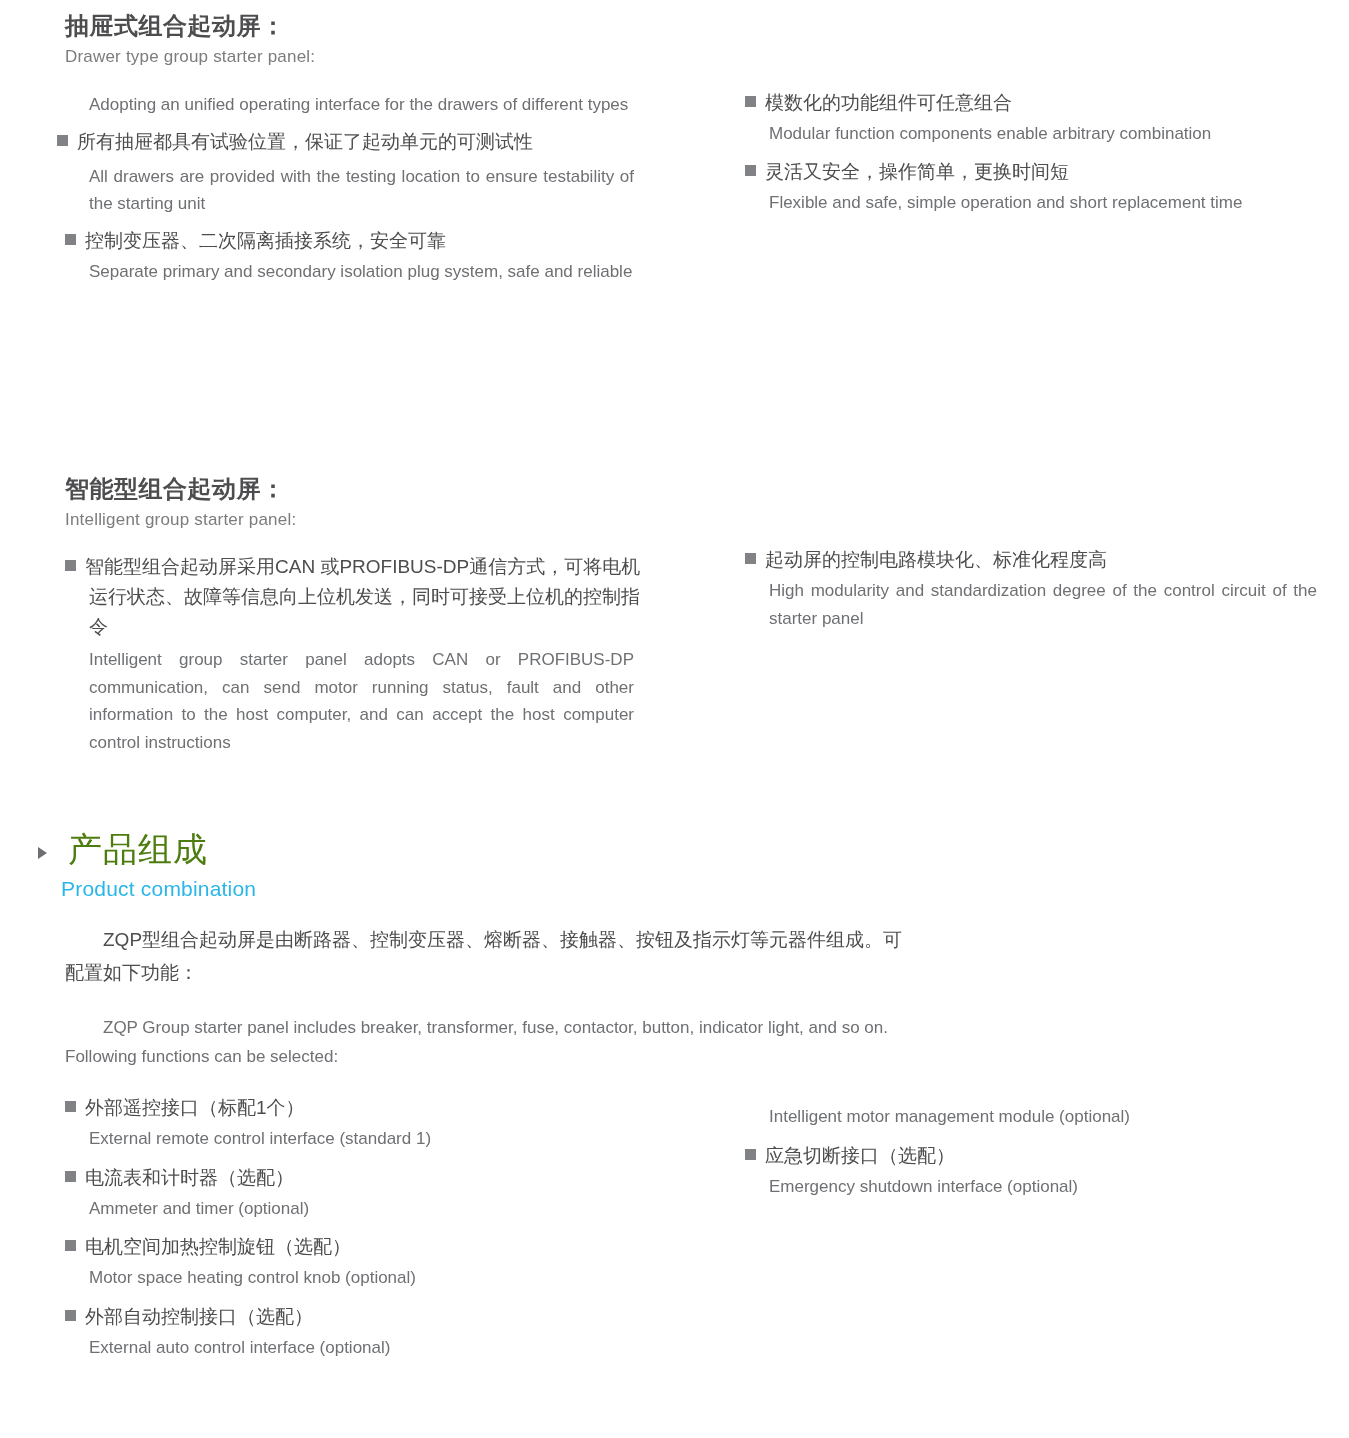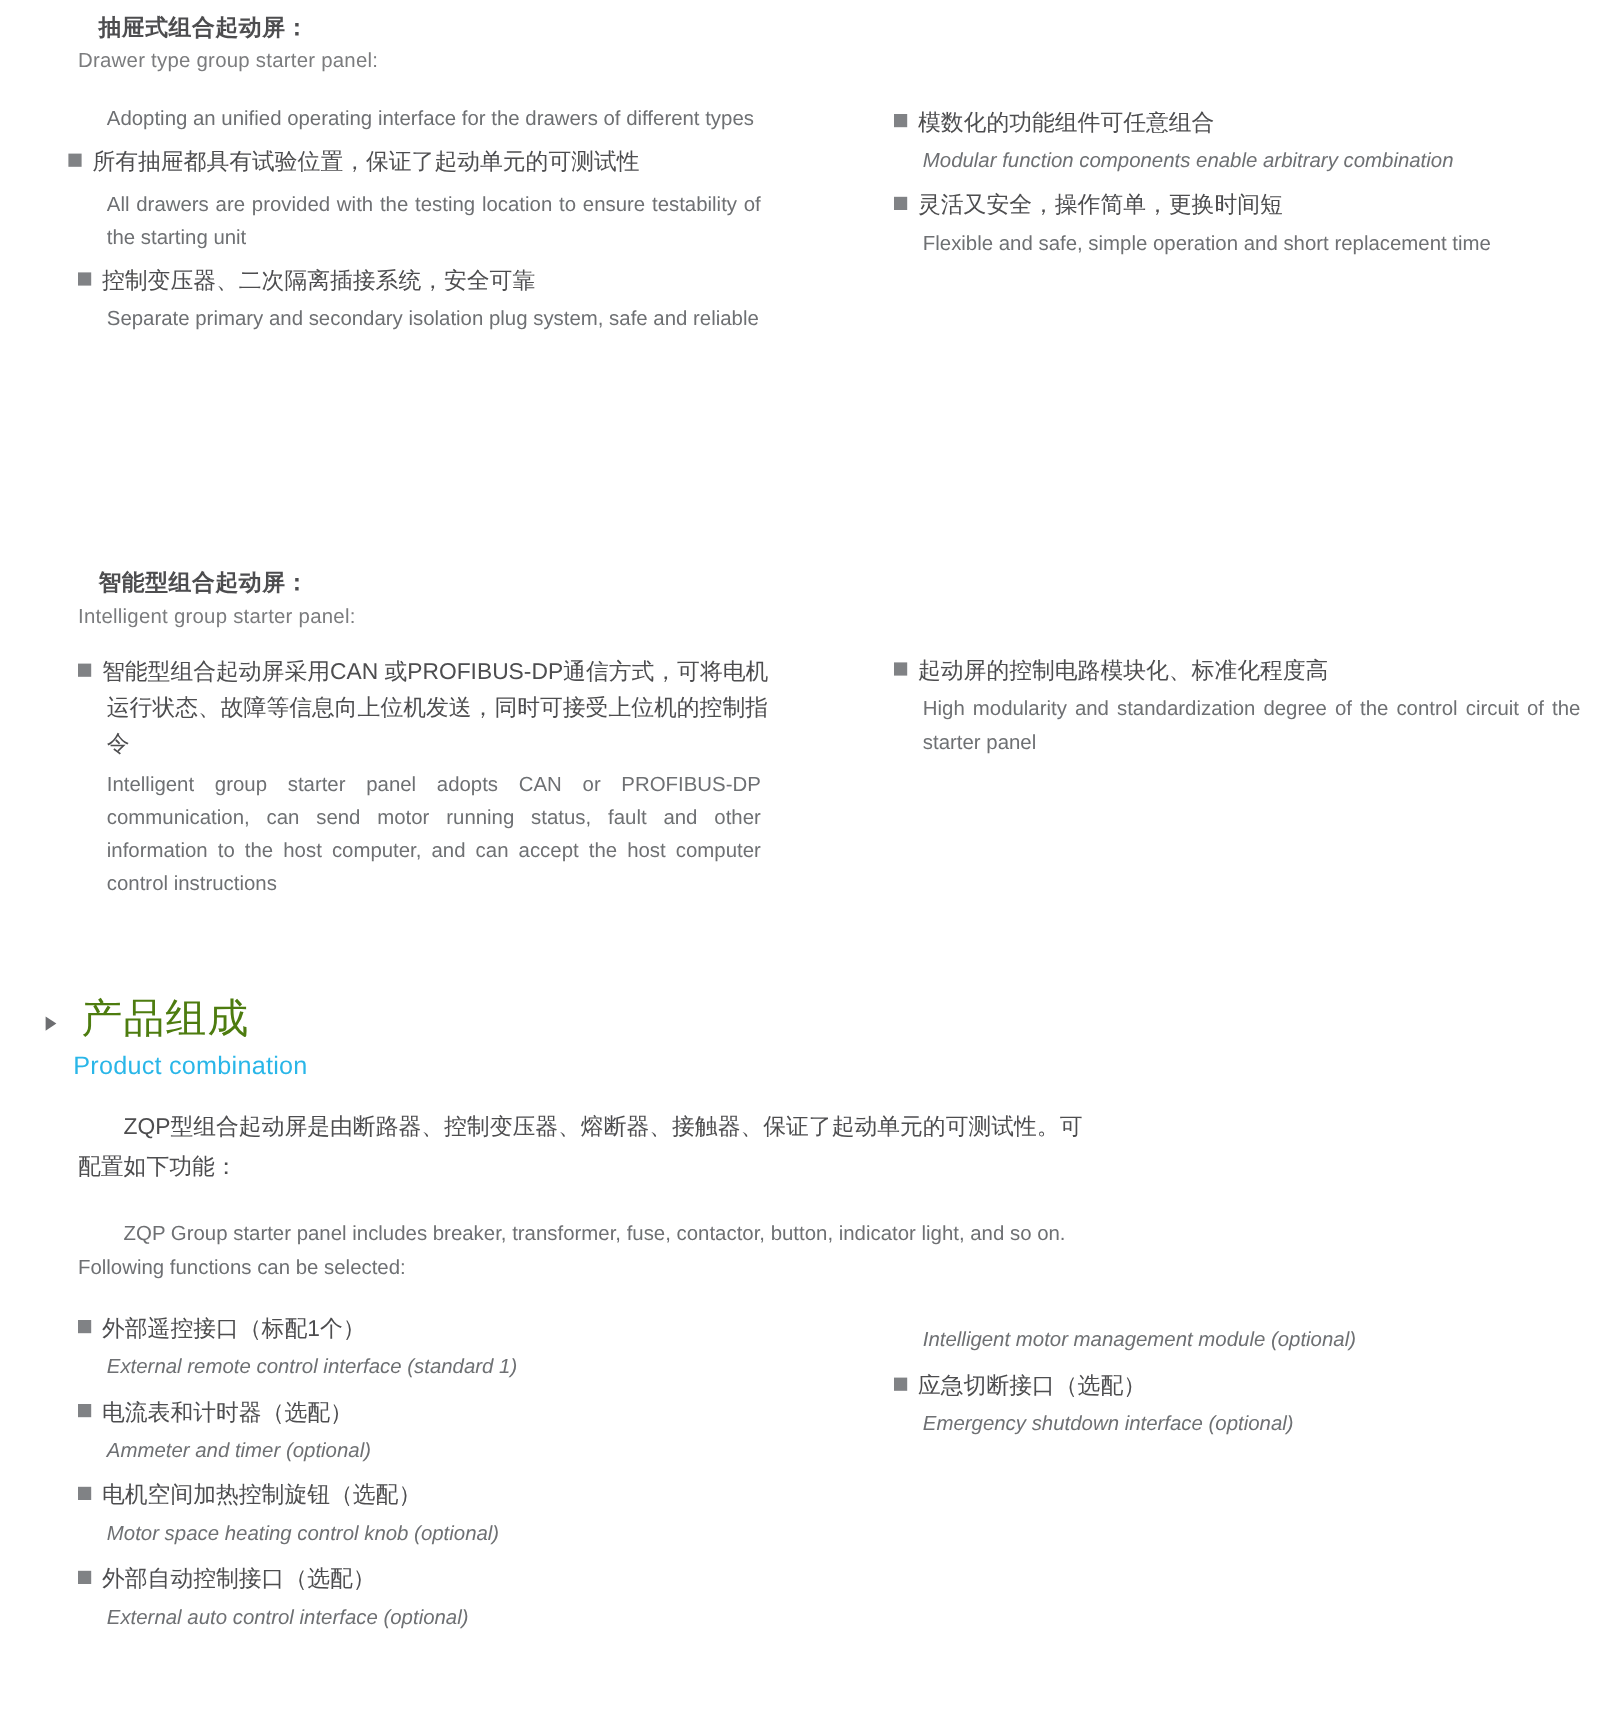--- a/index.html
+++ b/index.html
@@ -18,25 +18,24 @@
   .page {
     position: relative;
     width: 1349px;
     height: 1438px;
     box-sizing: border-box;
     padding: 0;
   }
 
   
   .sec-title-cn {
-    font-size: 19px;
+    font-size: 24px;
     font-weight: bold;
     color: #4d4d4f;
     letter-spacing: 0.5px;
-    margin-left: 17px;
   }
   .sec-title-en {
     font-size: 17px;
     color: #7b7c7e;
     margin-top: 5px;
     letter-spacing: 0.2px;
   }
 
   .bullet-item {
     margin-bottom: 2px;
@@ -61,21 +60,21 @@
     color: #4d4d4f;
   }
   .bullet-en {
     font-size: 17px;
     color: #6e7073;
     line-height: 1.62;
     margin: 2px 0 0 24px;
     text-align: justify;
     text-justify: inter-word;
   }
-  .bullet-en.nojust { text-align: left; font-style: italic; }
+  .bullet-en.nojust { text-align: left; }
 
   
   .col-left {
     position: absolute;
     width: 575px;
   }
   .col-right {
     position: absolute;
     width: 570px;
   }
@@ -193,21 +192,21 @@
     </div>
   </div>
 
   <div class="prod-head">
     <span class="arrow"></span>
     <div class="prod-title-cn">产品组成</div>
     <div class="prod-title-en">Product combination</div>
   </div>
 
   <div style="position:absolute; left:65px; top:924px; width:845px;">
-    <div class="para indent">ZQP型组合起动屏是由断路器、控制变压器、熔断器、接触器、保证了起动单元的可测试性。可配置如下功能：</div>
+    <div class="para indent">ZQP型组合起动屏是由断路器、控制变压器、熔断器、接触器、按钮及指示灯等元器件组成。可配置如下功能：</div>
   </div>
 
   <div style="position:absolute; left:65px; top:1013px; width:825px;">
     <div class="para-en indent">ZQP Group starter panel includes breaker, transformer, fuse, contactor, button, indicator light, and so on. Following functions can be selected:</div>
   </div>
 
   <div class="col-left" style="left:65px; top:1093px;">
     <div class="bullet-item">
       <div class="bullet-row">
         <span class="sq"></span><span class="bullet-cn">外部遥控接口（标配1个）</span>

